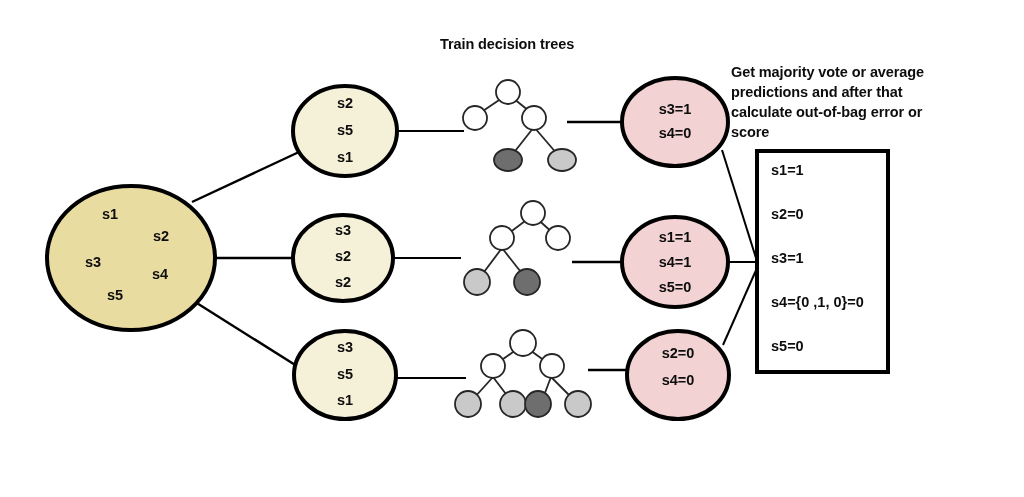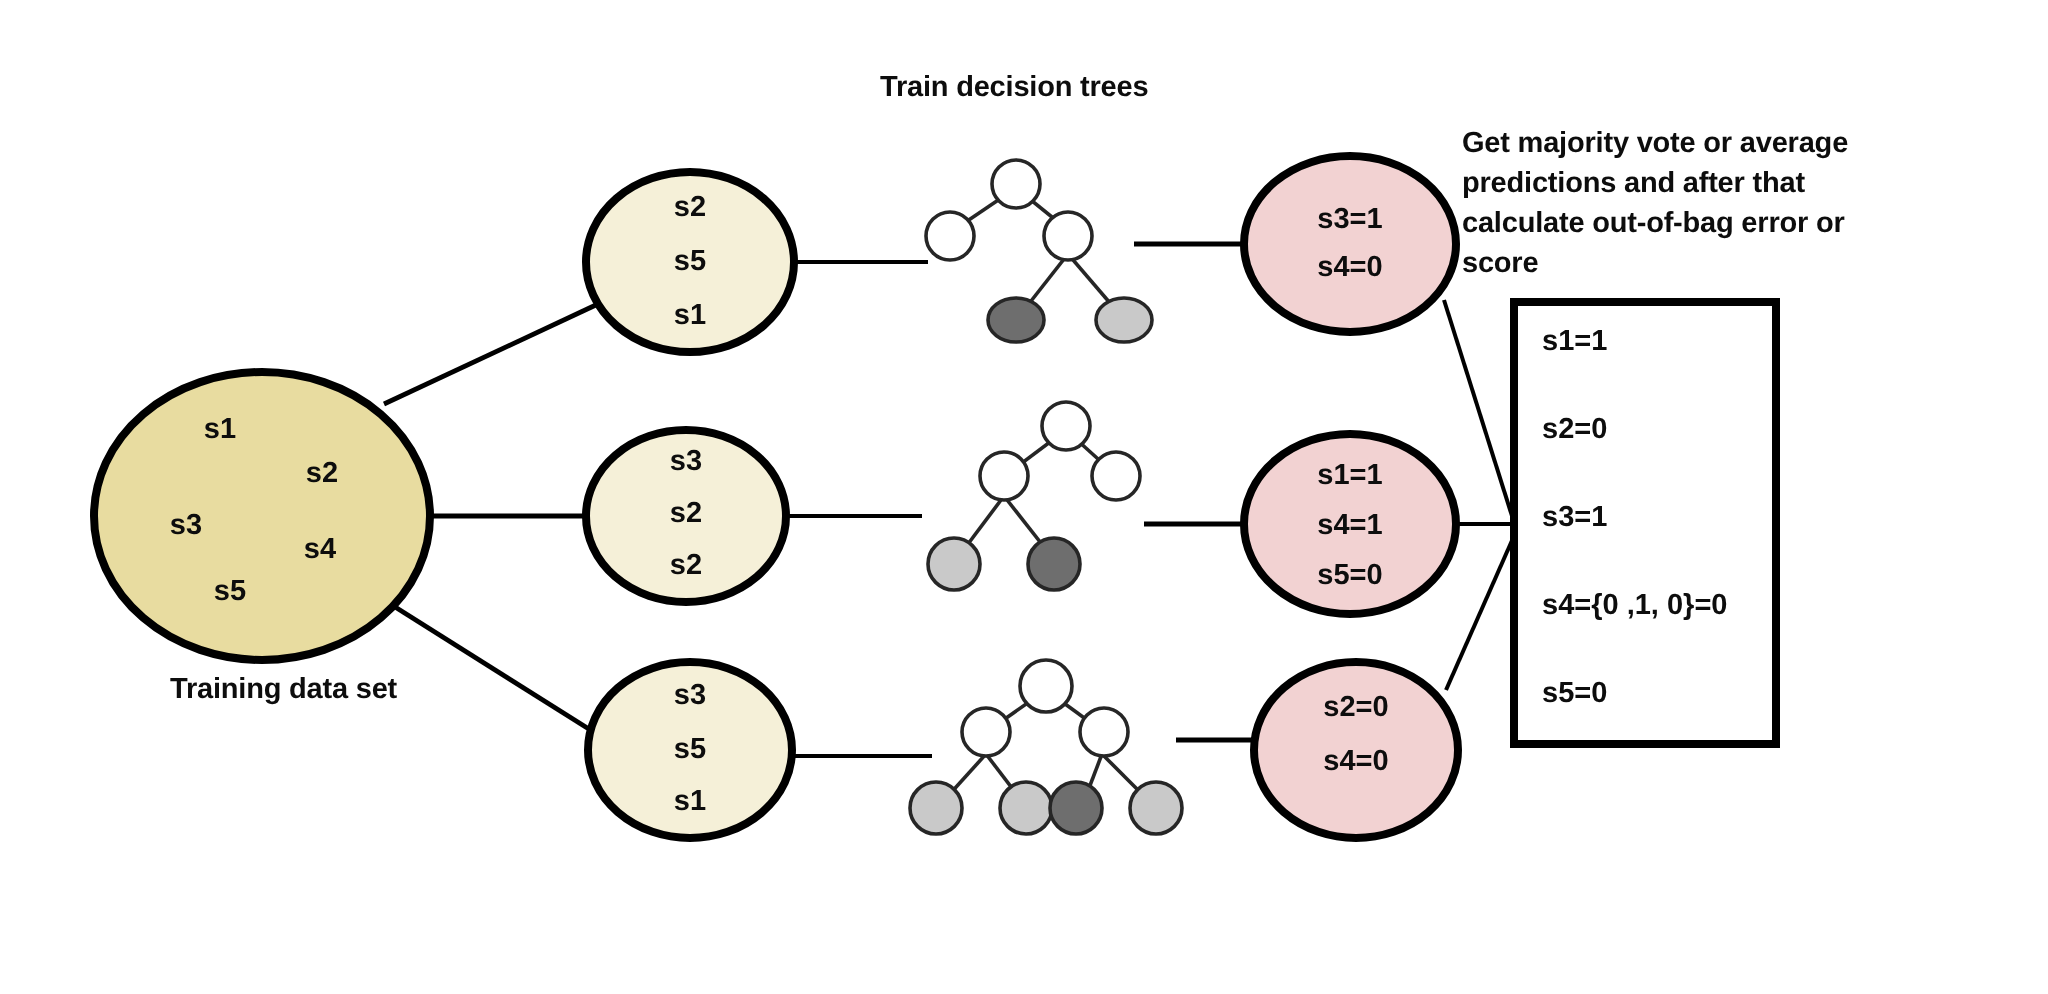--- a/index.html
+++ b/index.html
@@ -171,21 +171,20 @@
       <rect x="757" y="151" width="131" height="221" fill="#ffffff" stroke="#000" stroke-width="4"></rect>
       <text class="box-text" x="771" y="175">s1=1</text>
       <text class="box-text" x="771" y="219">s2=0</text>
       <text class="box-text" x="771" y="263">s3=1</text>
       <text class="box-text" x="771" y="307">s4={0 ,1, 0}=0</text>
       <text class="box-text" x="771" y="351">s5=0</text>
     </g>
 
   </svg>
 
-  <div class="cap-text" style="left:85px; top:335px;">Training data set</div>
 
 
   <div class="cap-text" style="left:440px; top:34px;">Train decision trees</div>
 
 
   <div class="cap-text" style="left:731px; top:38px;margin-top:24px;">Get majority vote or average
 predictions and after that
 calculate out-of-bag error or
 score</div>
 

